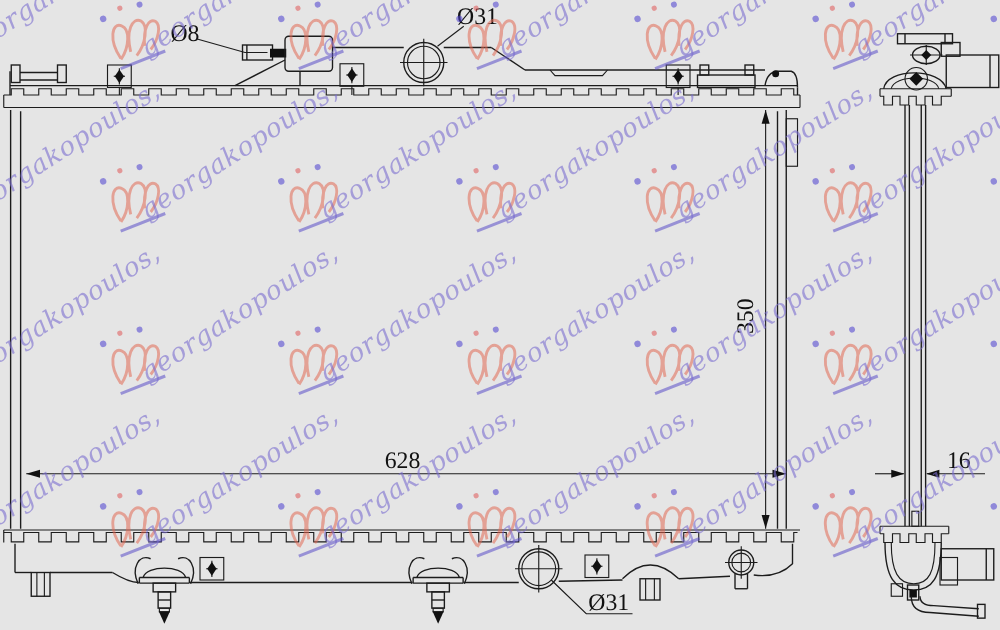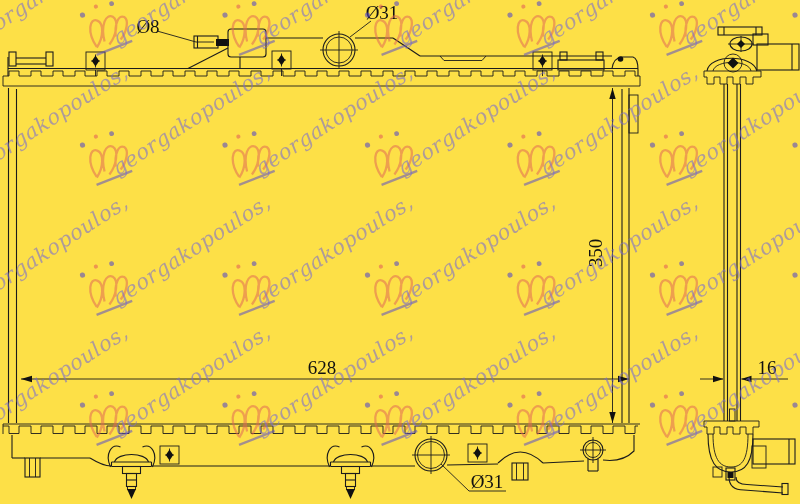--- a/index.html
+++ b/index.html
@@ -1,16 +1,16 @@
 <!DOCTYPE html>
 <html><head>
 <meta charset="utf-8">
 <style>
   html,body{margin:0;padding:0;background:#ffffff;}
-  .canvas{position:relative;width:800px;height:504px;background:#fde047;overflow:hidden;}
+  .canvas{position:relative;width:800px;height:504px;background:#e5e5e5;overflow:hidden;}
   svg{display:block;}
   .ln{stroke:#1c1c1c;stroke-width:1.1;fill:none;}
   .lnthin{stroke:#1c1c1c;stroke-width:0.9;fill:none;}
   .blk{fill:#111111;stroke:none;}
   .dimtxt{font-family:"Liberation Serif","DejaVu Serif",serif;font-size:19px;fill:#111111;}
   .wm-text{font-family:"DejaVu Serif","Liberation Serif",serif;font-style:italic;font-size:21px;
            fill:#7b6ed0;letter-spacing:0.5px;}
   .wm-logo-stroke{stroke:#e26a55;stroke-width:2.3;fill:none;}
   .wm-underline{stroke:#5a4ec8;stroke-width:2.4;}
   .wm-dot-blue{fill:#4b3fd0;}

